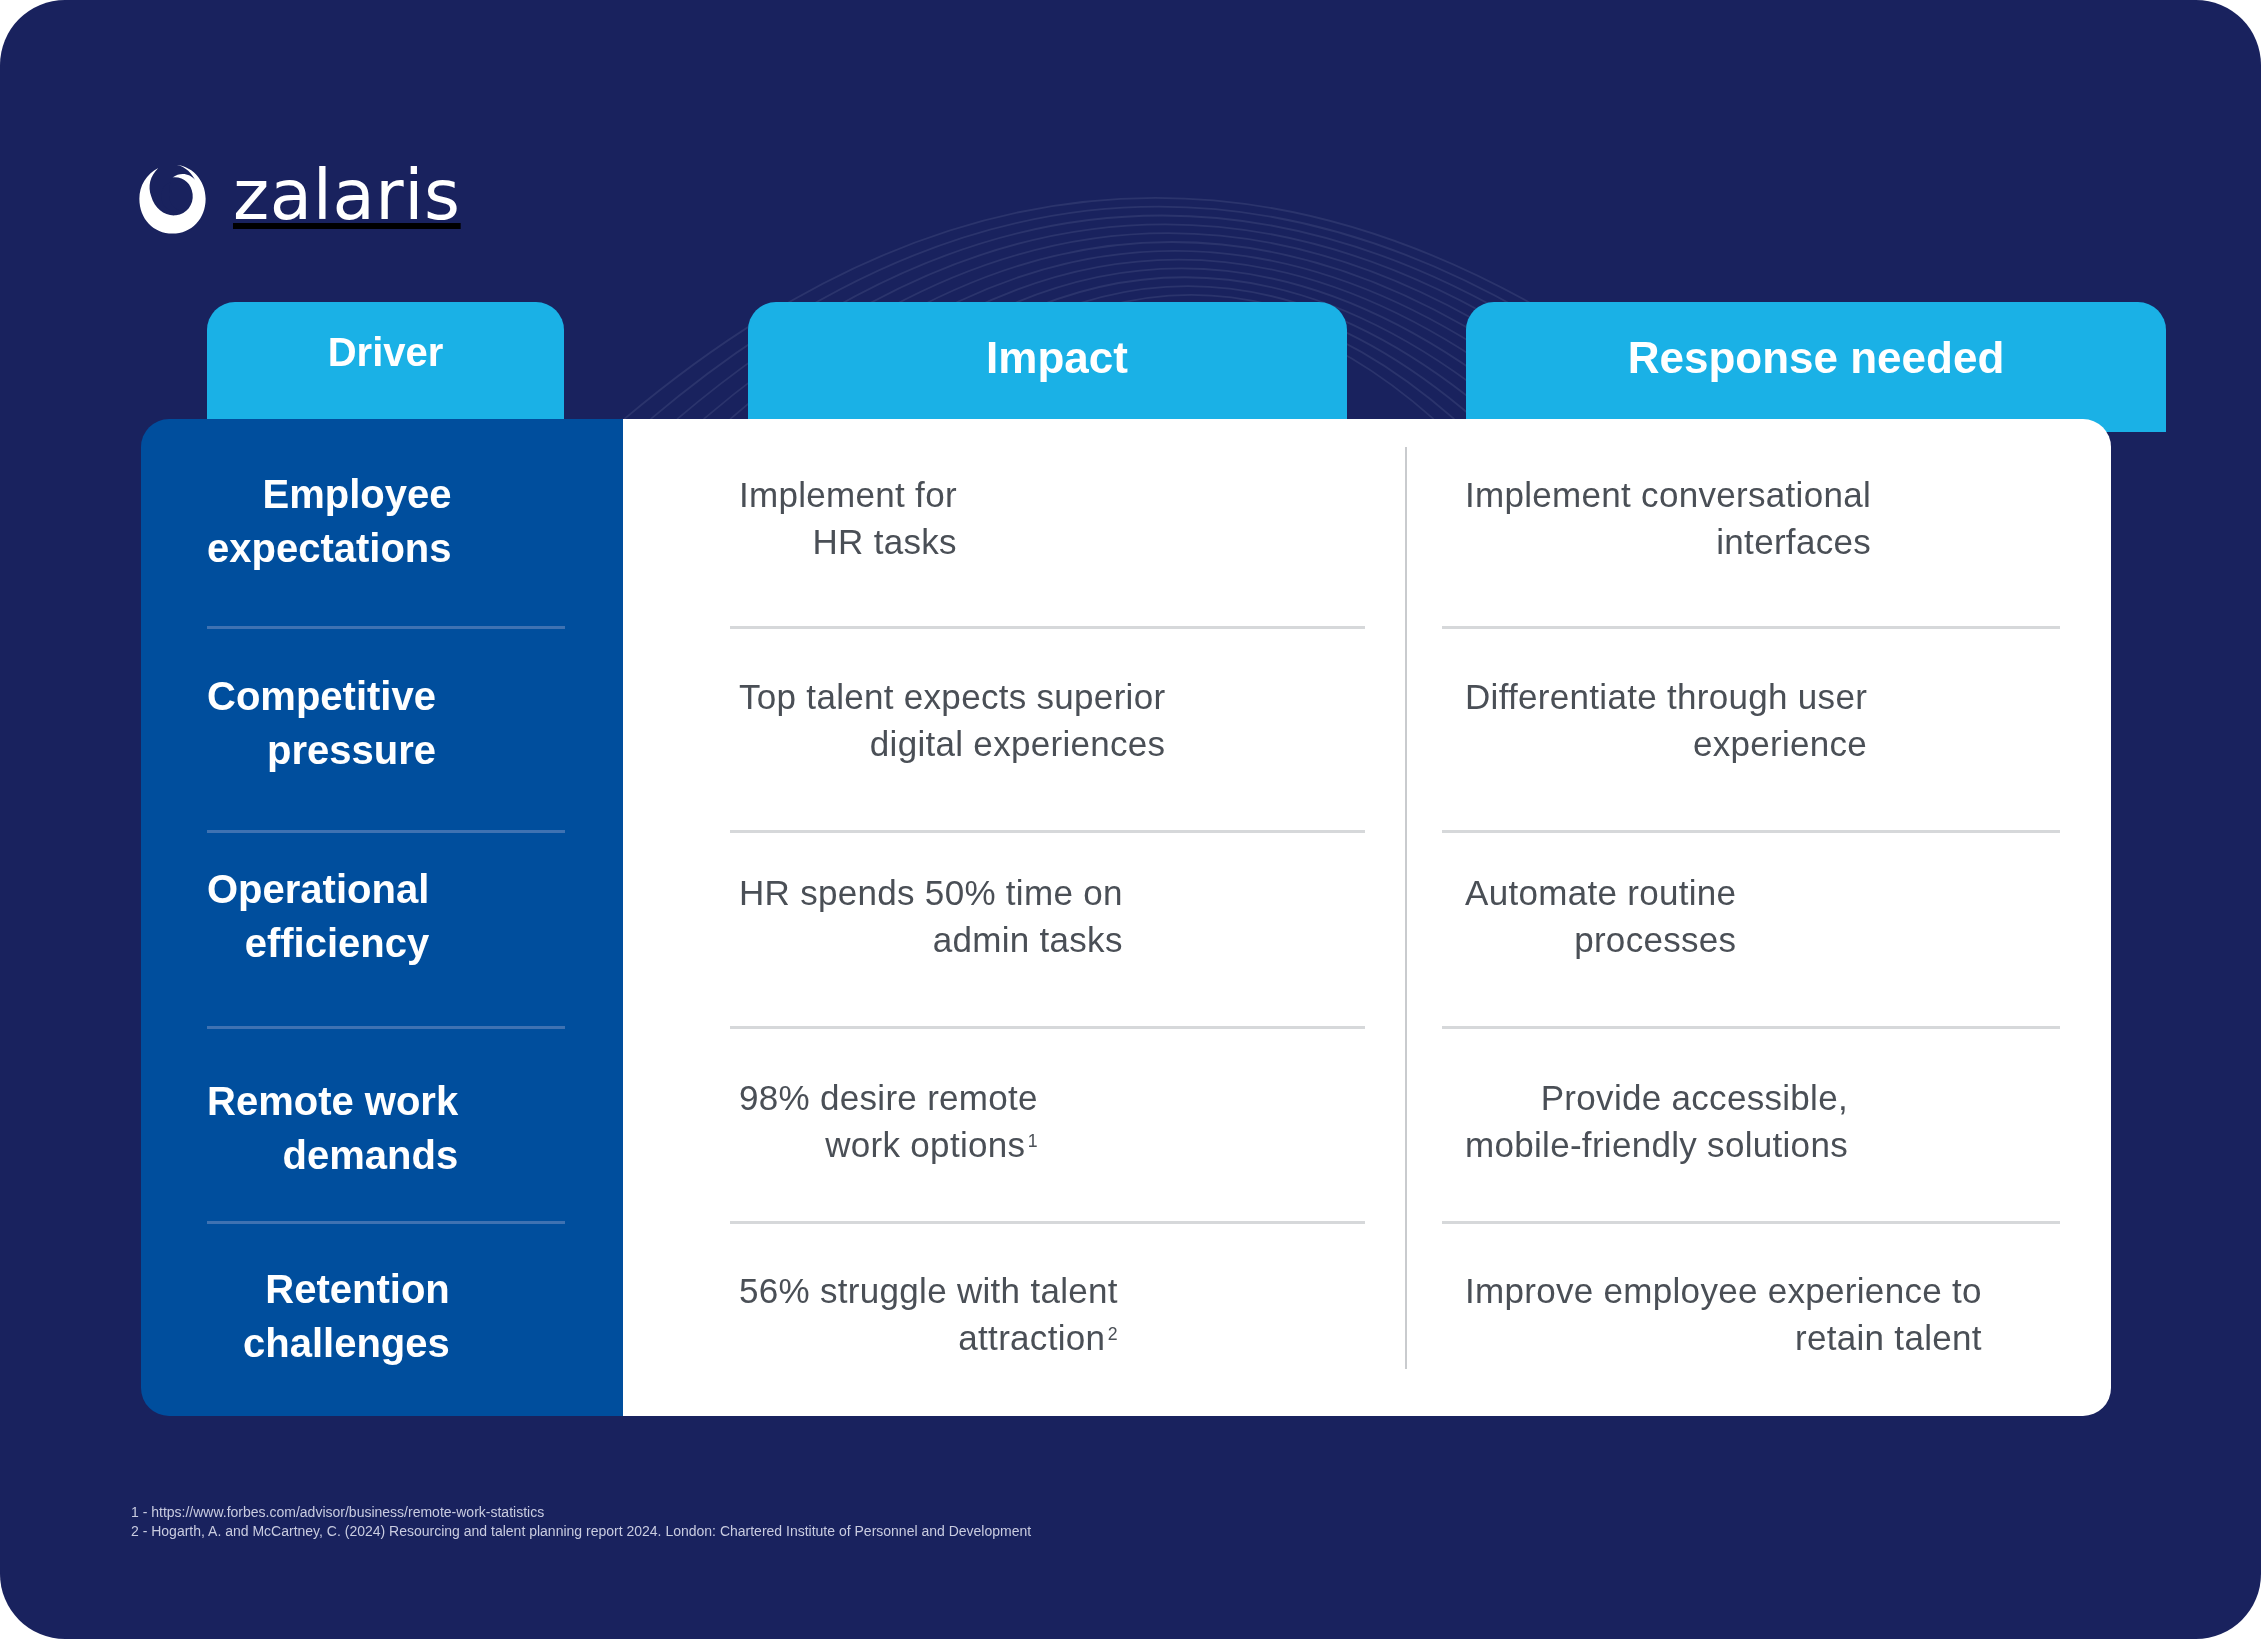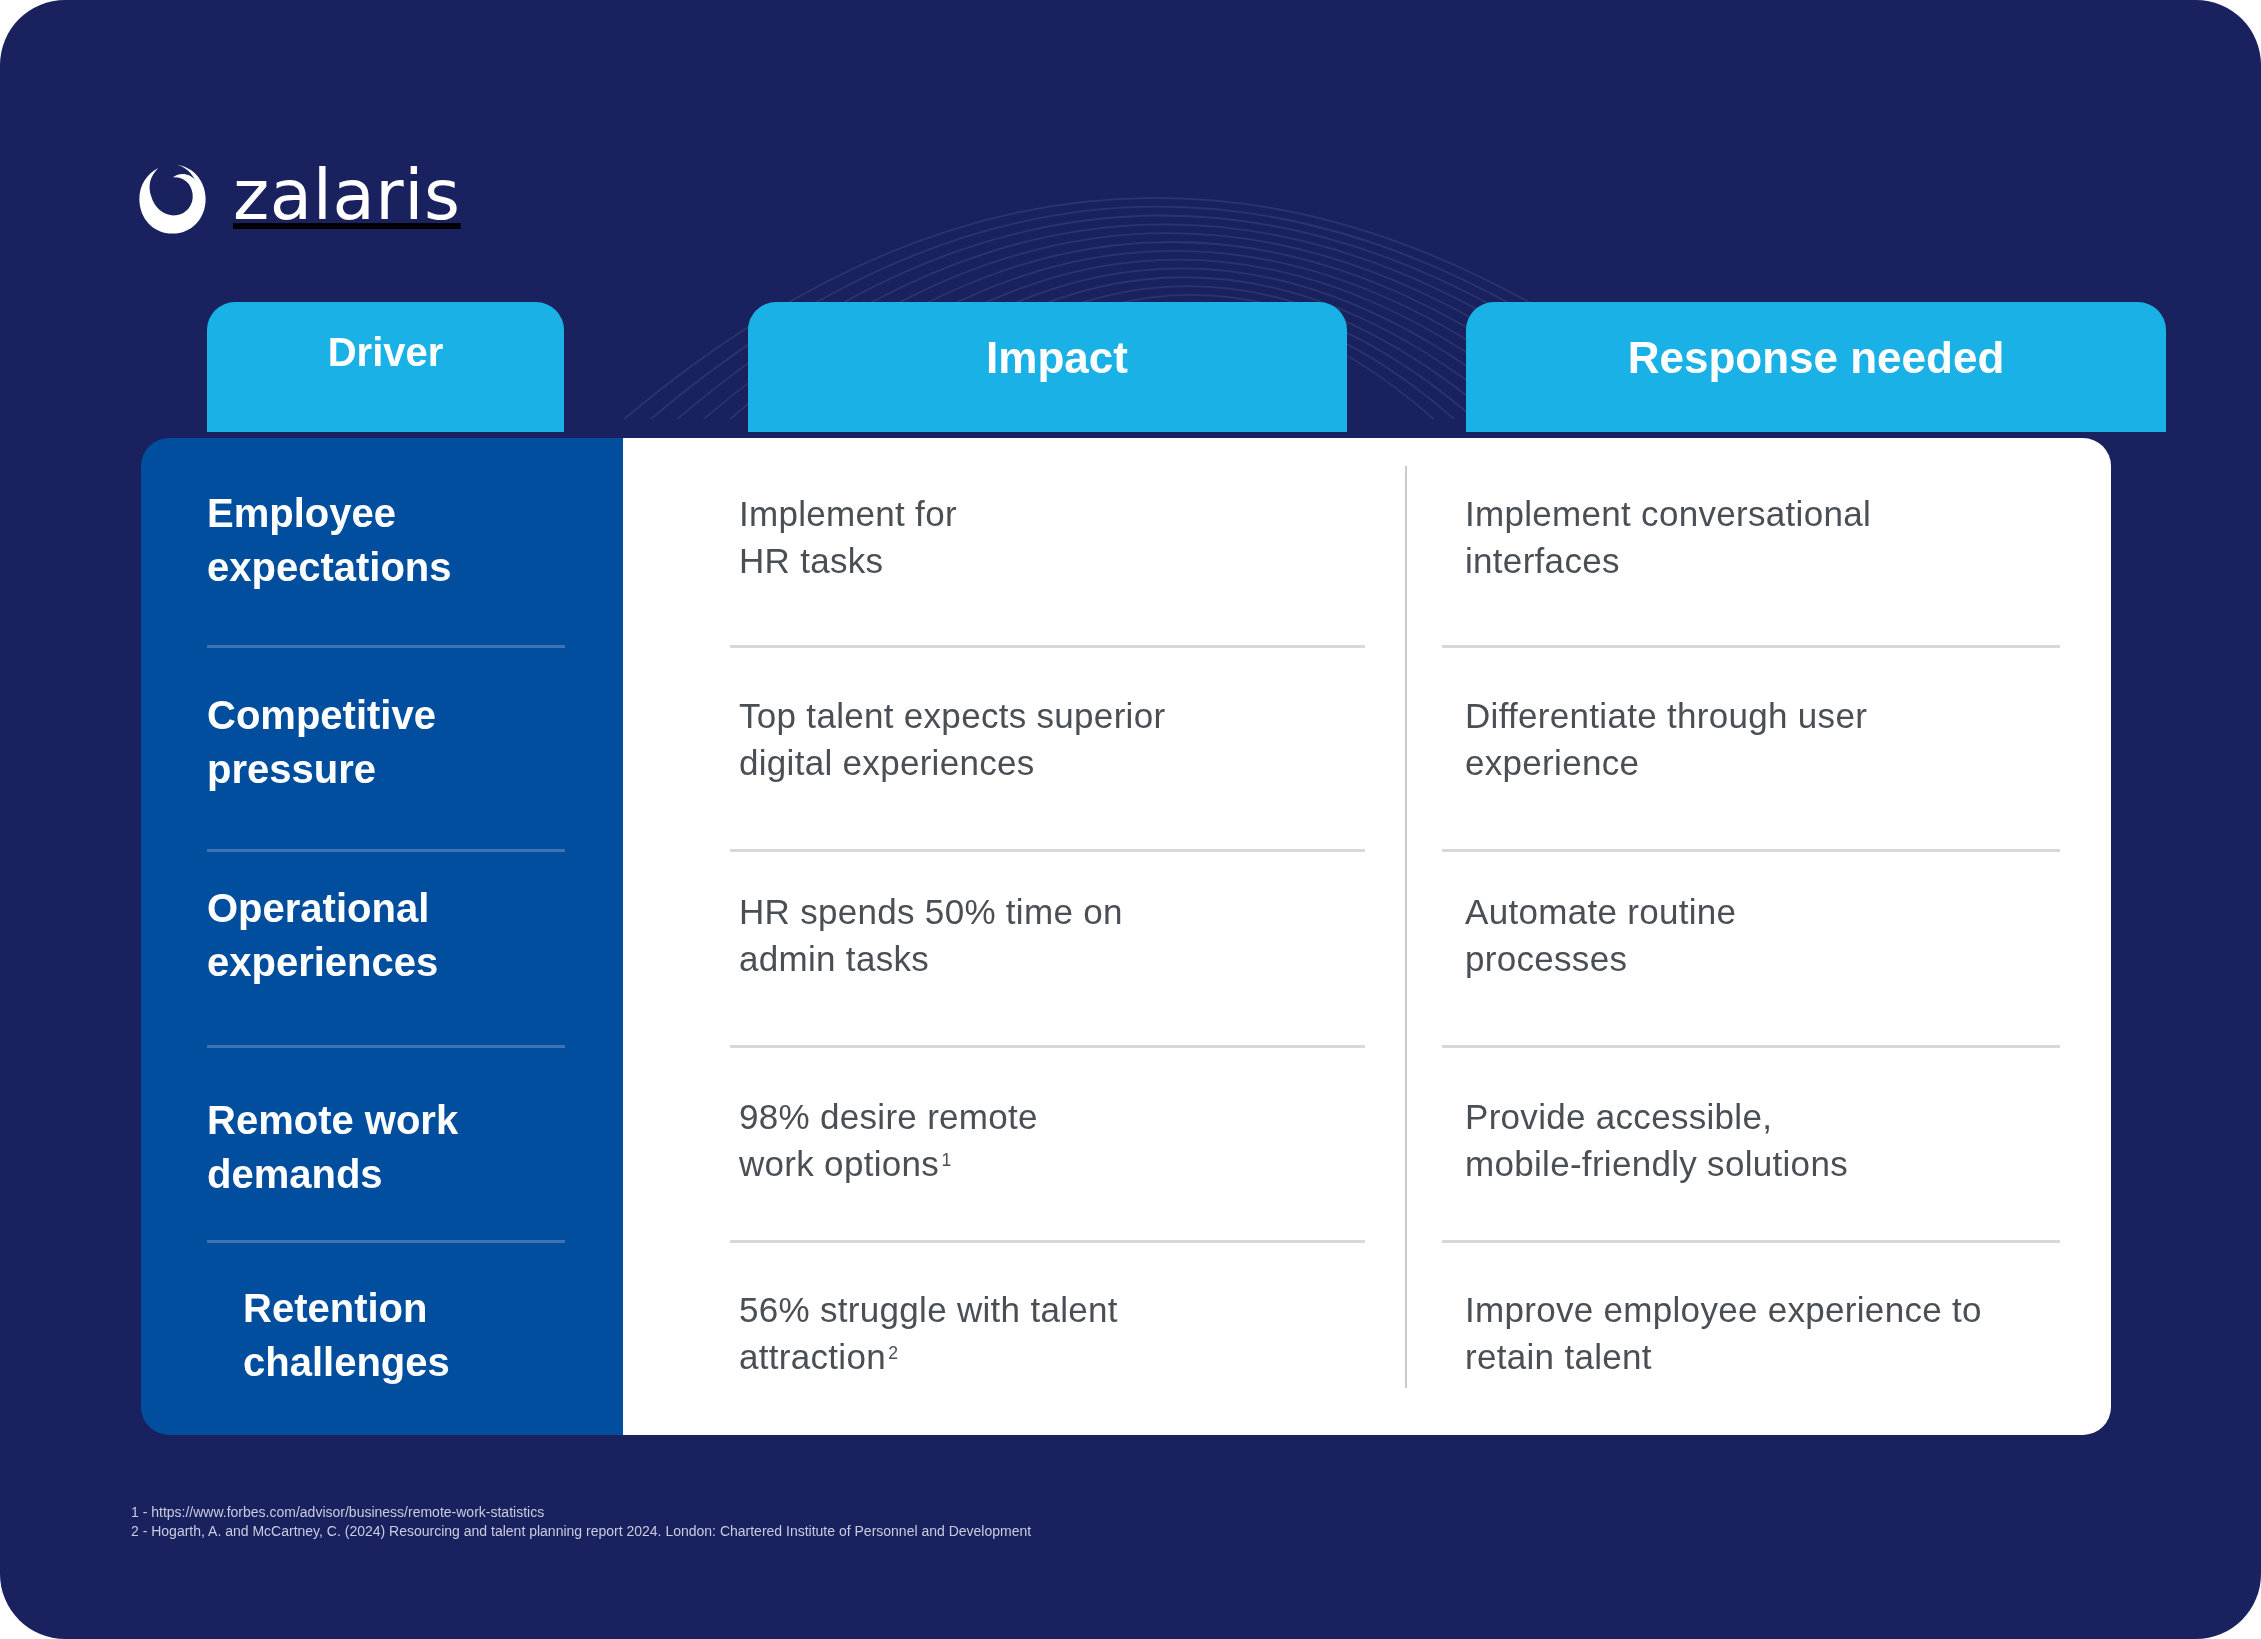--- a/index.html
+++ b/index.html
@@ -8,21 +8,21 @@
   .arcs { position:absolute; left:0; top:0; width:2261px; height:1639px; pointer-events:none; }
   .logo { position:absolute; left:137px; top:160px; height:77px; display:flex; align-items:center;text-decoration:underline; }
   .logo svg { width:71px; height:74px; }
   .logo-text { color:#ffffff; font-size:69px; font-family:"DejaVu Sans", sans-serif; font-weight:400; margin-left:25px; letter-spacing:0.6px; line-height:1; position:relative; top:-3.5px; }
   .tab { position:absolute; top:302px; height:130px; background:#1AB1E6; border-radius:28px 28px 0 0; color:#fff; font-weight:700; display:flex; justify-content:center; }
   .tab span { margin-top:31px; }
   .tab-driver { left:207px; width:357px; font-size:40px;text-align:center; }
   .tab-driver span { margin-top:28px; }
   .tab-impact { left:748px; width:580px; font-size:44px;padding-left:19px; }
   .tab-response { left:1466px; width:700px; font-size:44px; }
-  .table { position:absolute; left:141px; top:438px; width:1970px; height:997px; }
+  .table { position:absolute; left:141px; top:419px; width:1970px; height:997px;text-align:right; }
   .left-panel { position:absolute; left:0; top:0; width:484px; height:997px; background:#004E9D; border-radius:28px 0 0 28px; }
   .white-panel { position:absolute; left:482px; top:0; width:1488px; height:997px; background:#ffffff; border-radius:0 28px 28px 0; }
   .vdivider { position:absolute; left:1264px; top:28px; width:1.8px; height:922px; background:#c9cbce; }
   .driver-cell { position:absolute; left:66px; color:#ffffff; font-weight:700; font-size:40px; line-height:54px; }
   .hsep-left { position:absolute; left:66px; width:358px; height:2.9px; background:#3f72b2; }
   .hsep { position:absolute; height:2.9px; background:#d6d8da; }
   .cell { position:absolute; color:#4a4f56; font-size:35px; line-height:47px; font-weight:400; letter-spacing:0.3px; }
   .cell sup { font-size:17.7px; vertical-align:top; position:relative; top:-3.5px; margin-left:2.4px; }
   .footnotes { position:absolute; left:131px; top:1503px; color:#c9cce0; font-size:14px; line-height:19px; }
 </style>
@@ -100,21 +100,21 @@
     <div class="cell" style="left:1324px; top:254px;">
       <div>Differentiate through user</div>
       <div>experience</div>
     </div>
     <div class="hsep-left" style="top:411px;"></div>
     <div class="hsep" style="left:589px; width:635px; top:411px;"></div>
     <div class="hsep" style="left:1301px; width:618px; top:411px;"></div>
 
     <div class="driver-cell" style="top:443px;">
       <div>Operational</div>
-      <div>experiences</div>
+      <div>efficiency</div>
     </div>
     <div class="cell" style="left:598px; top:450px;">
       <div>HR spends 50% time on</div>
       <div>admin tasks</div>
     </div>
     <div class="cell" style="left:1324px; top:450px;">
       <div>Automate routine</div>
       <div>processes</div>
     </div>
     <div class="hsep-left" style="top:607px;"></div>

